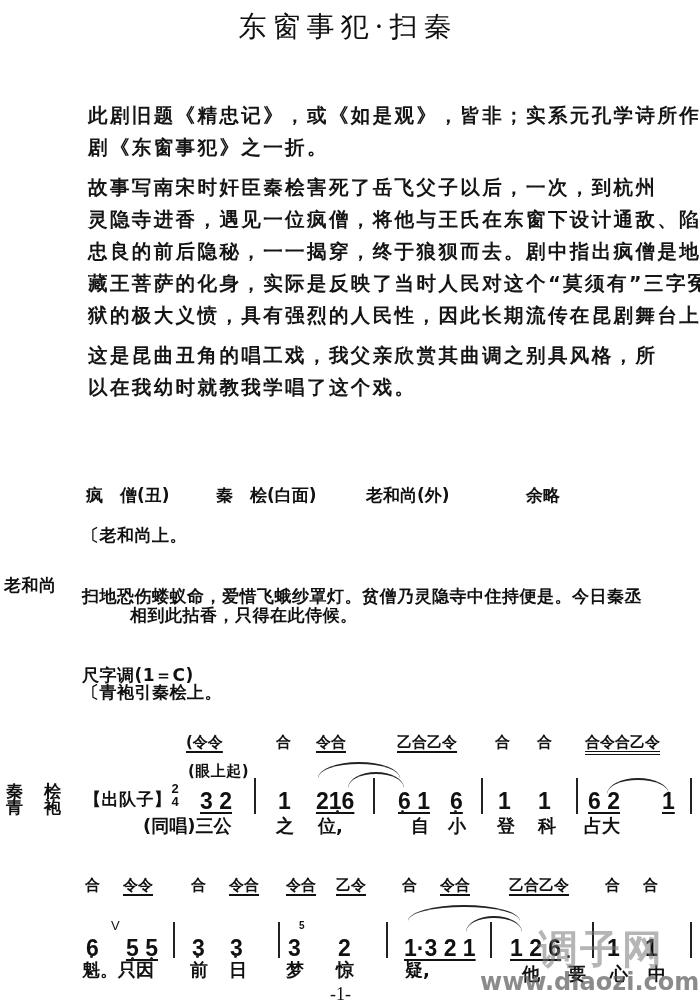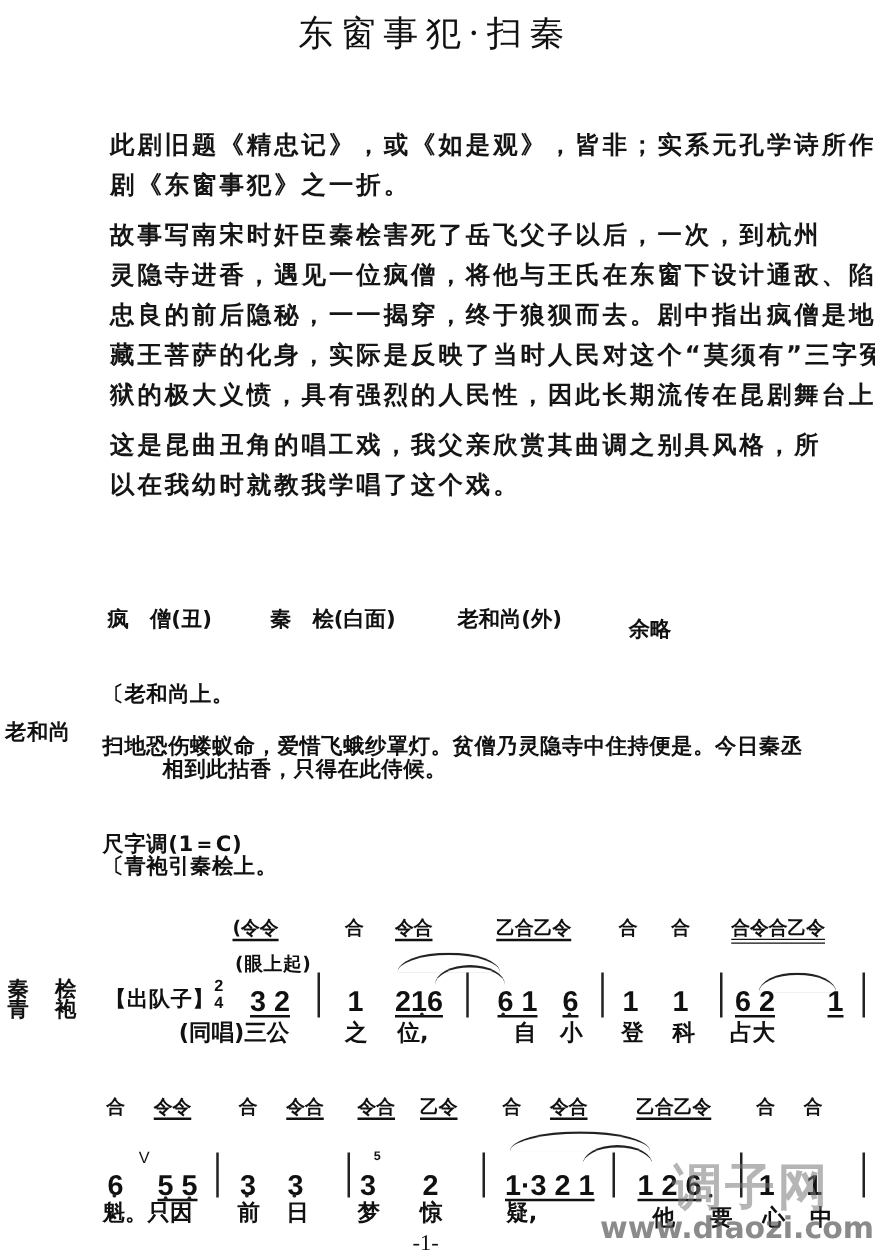--- a/index.html
+++ b/index.html
@@ -50,23 +50,23 @@
 <div class="abs para" style="left:88px;top:236px;">忠良的前后隐秘，一一揭穿，终于狼狈而去。剧中指出疯僧是地</div>
 <div class="abs para" style="left:88px;top:268px;">藏王菩萨的化身，实际是反映了当时人民对这个“莫须有”三字冤</div>
 <div class="abs para" style="left:88px;top:300px;">狱的极大义愤，具有强烈的人民性，因此长期流传在昆剧舞台上。</div>
 
 <div class="abs para" style="left:88px;top:340px;">这是昆曲丑角的唱工戏，我父亲欣赏其曲调之别具风格，所</div>
 <div class="abs para" style="left:88px;top:372px;">以在我幼时就教我学唱了这个戏。</div>
 
 <div class="abs cast" style="left:86px;">疯　僧(丑)</div>
 <div class="abs cast" style="left:216px;">秦　桧(白面)</div>
 <div class="abs cast" style="left:366px;">老和尚(外)</div>
-<div class="abs cast" style="left:503px;margin-top:8px;">余略</div>
+<div class="abs cast" style="left:526px;">余略</div>
 
-<div class="abs script" style="left:82px;top:544px;">〔老和尚上。</div>
+<div class="abs script" style="left:82px;top:524px;">〔老和尚上。</div>
 <div class="abs script" style="left:4px;top:574px;">老和尚</div>
 <div class="abs script" style="left:82px;top:574px;margin-top:11px;">扫地恐伤蝼蚁命，爱惜飞蛾纱罩灯。贫僧乃灵隐寺中住持便是。今日秦丞</div>
 <div class="abs script" style="left:82px;top:604px;margin-left:48px;">相到此拈香，只得在此侍候。</div>
 <div class="abs script" style="left:82px;top:634px;margin-top:47px;">〔青袍引秦桧上。</div>
 <div class="abs script" style="left:82px;top:664px;">尺字调(1＝C)</div>
 
 <div class="abs gc ul" style="left:186px;top:733px;">(令令</div>
 <div class="abs gc" style="left:276px;top:733px;">合</div>
 <div class="abs gc ul" style="left:316px;top:733px;">令合</div>
 <div class="abs gc ul" style="left:397px;top:733px;">乙合乙令</div>

